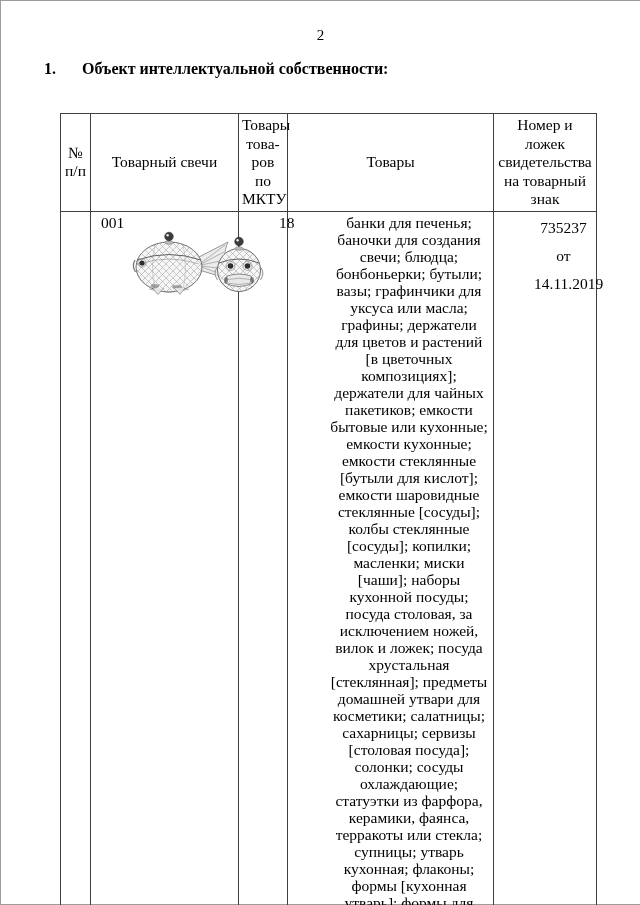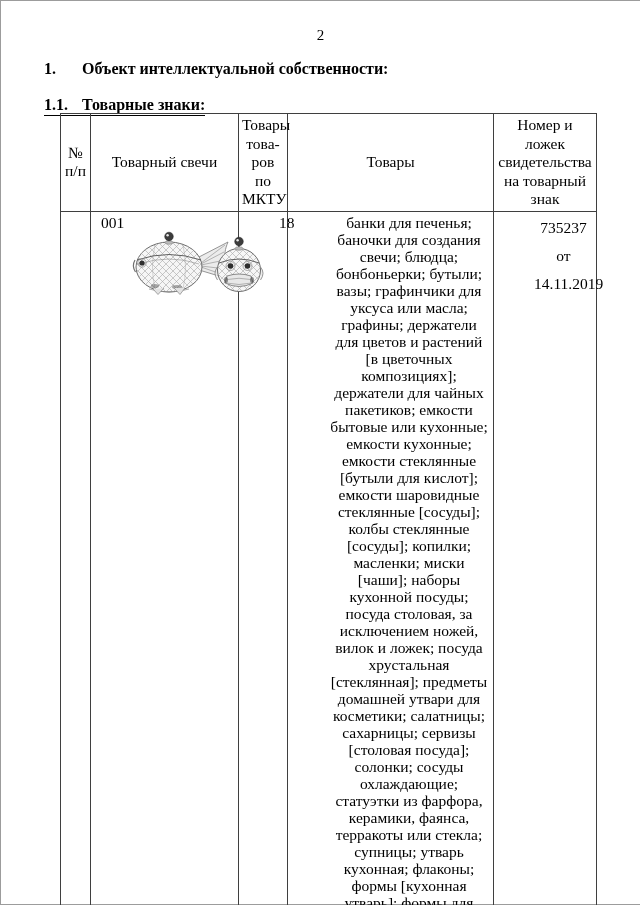--- a/index.html
+++ b/index.html
@@ -73,23 +73,20 @@
 <body>
 
 <div class="page">
 
   <div class="page-number">2</div>
 
   <div class="heading h1">
     <span class="hnum">1.</span><span>Объект интеллектуальной собственности:</span>
   </div>
 
-  <div class="heading h2">
-    <span class="underlined"><span class="hnum">1.1.</span><span>Товарные знаки:</span></span>
-  </div>
 
   <table class="tm">
     <colgroup>
       <col style="width:30px">
         <col style="width:148px">
         <col style="width:49px">
         <col style="width:206px">
         <col style="width:103px">
     </colgroup>
     <tbody>

